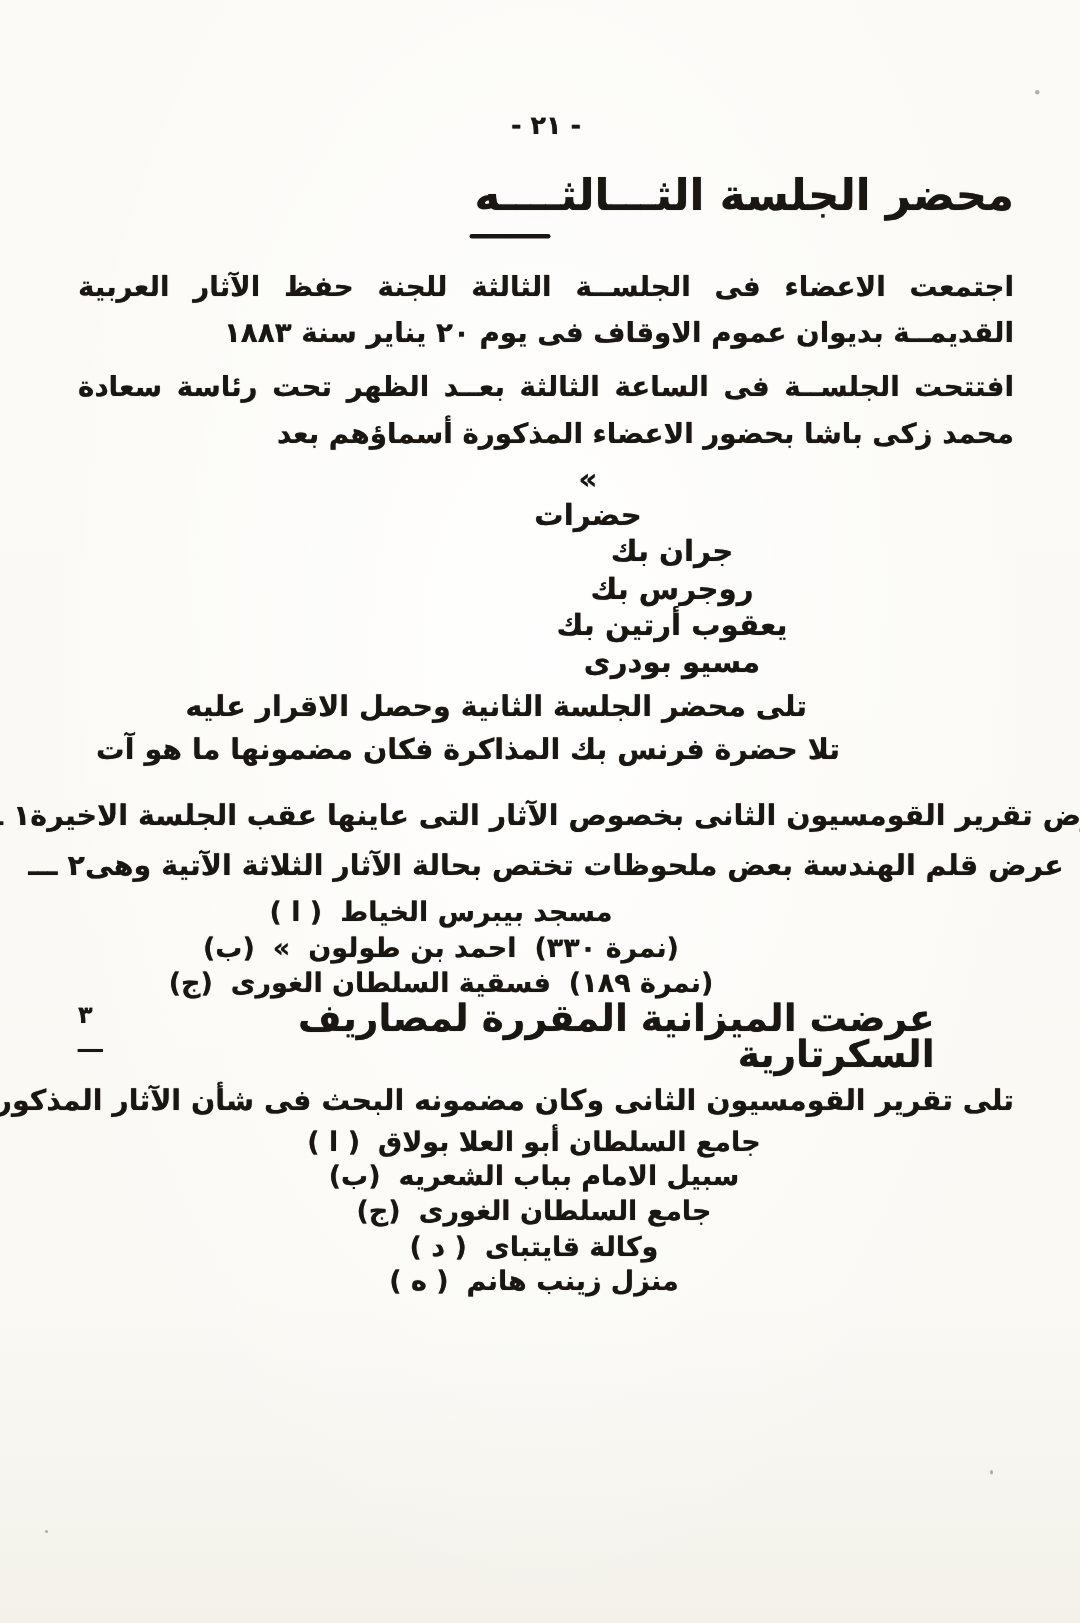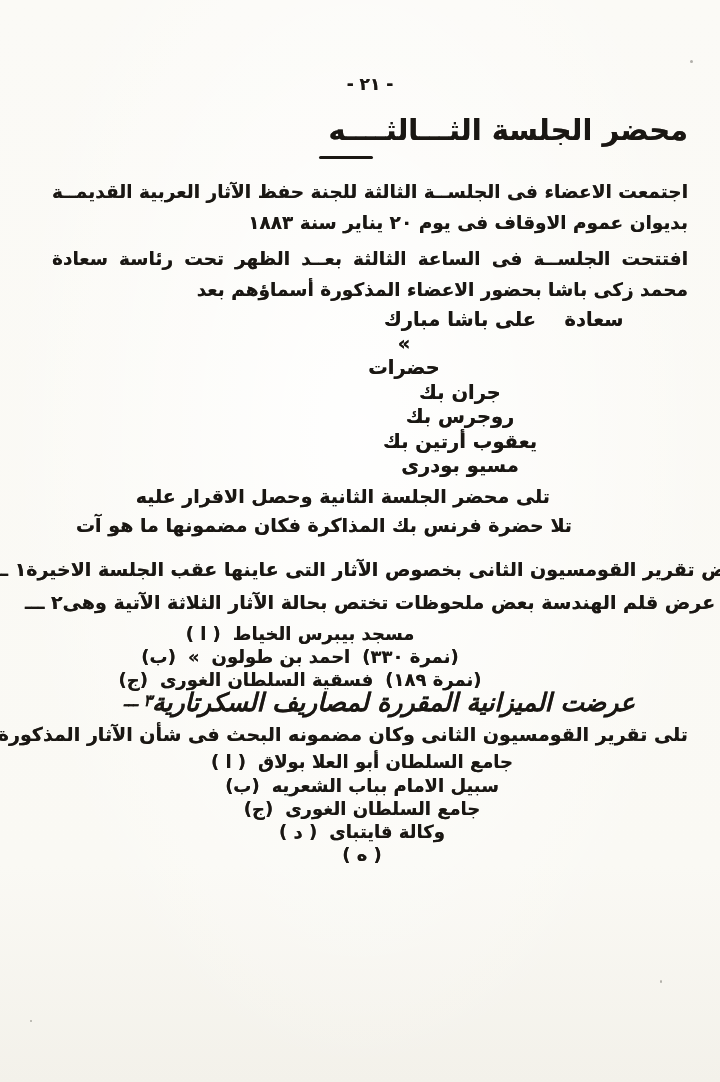--- a/index.html
+++ b/index.html
@@ -6,21 +6,21 @@
   html,body { width:720px; height:1082px; }
   body {
     background:#f6f5f1;
     font-family:"DejaVu Sans", sans-serif;
     color:#1a1713;
     overflow:hidden;
   }
   .page {
     position:relative;
     width:720px; height:1082px;
-    padding:66px 32px 0 52px;
+    padding:66px 44px 0 52px;
     direction:rtl;
     background:
       radial-gradient(ellipse at 50% 40%, rgba(255,255,255,.9) 0%, rgba(255,255,255,0) 70%),
       linear-gradient(180deg,#fbfaf6 0%, #faf9f4 80%, #f3f1ea 100%);
     font-weight:700;
     text-shadow:0 0 .5px rgba(26,23,19,.75);
   }
   .pagenum {
     margin-top:8px;
     text-align:center;
@@ -71,43 +71,39 @@
   .item .atext { flex:1; text-align:right; white-space:nowrap; }
   .sub1 { margin-top:4px; position:relative; left:-70px; }
   .sub2 { margin-top:2px; position:relative; left:-8px; }
   .subrow {
     display:flex; direction:ltr;
     justify-content:center; align-items:baseline;
     column-gap:12px;
     line-height:23.2px; font-size:18px;
     white-space:nowrap;
   }
-  .item3wrap { display:flex; direction:ltr; justify-content:flex-end; padding-left:0; padding-right:0; margin-left:0; margin-right:53px;font-style:italic; }
+  .item3wrap { display:flex; direction:ltr; justify-content:flex-end; padding-left:0; padding-right:0; margin-left:0; margin-right:53px; }
   .l-report { margin-top:5px; line-height:28px; padding-right:0; }
   .speck { position:absolute; background:rgba(40,36,30,.35); border-radius:50%; }
 </style>
 </head>
 <body>
 
 <div class="page">
 
   <div class="pagenum">- ٢١ -</div>
 
   <div class="title">محضر الجلسة الثـــالثــــه</div>
   <div class="title-underline"></div>
 
   <p class="para p1">اجتمعت الاعضاء فى الجلســة الثالثة للجنة حفظ الآثار العربية القديمــة بديوان عموم الاوقاف فى يوم ٢٠ يناير سنة ١٨٨٣</p>
 
   <p class="para p2">افتتحت الجلســة فى الساعة الثالثة بعــد الظهر تحت رئاسة سعادة محمد زكى باشا بحضور الاعضاء المذكورة أسماؤهم بعد</p>
 
   <div class="att-wrap">
-    <div class="att-row">
-      <div class="att-name">على باشا مبارك</div>
-      <div class="att-label">سعادة</div>
-    </div>
     <div class="att-row">
       <div class="att-label">«</div>
     </div>
     <div class="att-row">
       <div class="att-label">حضرات</div>
     </div>
     <div class="att-row">
       <div class="att-name">جران بك</div>
       <div class="att-label"></div>
     </div>
@@ -176,20 +172,21 @@
     <div class="subrow">
       <span>(ج)</span>
       <span dir="rtl">جامع السلطان الغورى</span>
     </div>
     <div class="subrow">
       <span>( د )</span>
       <span dir="rtl">وكالة قايتباى</span>
     </div>
     <div class="subrow">
       <span>( ه )</span>
+      <span dir="rtl">منزل زينب هانم</span>
     </div>
   </div>
 
   <div class="speck" style="left:690px; top:60px; width:3px; height:3px;"></div>
   <div class="speck" style="left:30px; top:1020px; width:2px; height:2px;"></div>
   <div class="speck" style="left:660px; top:980px; width:2px; height:3px;"></div>
 
 </div>
 
 </body></html>

